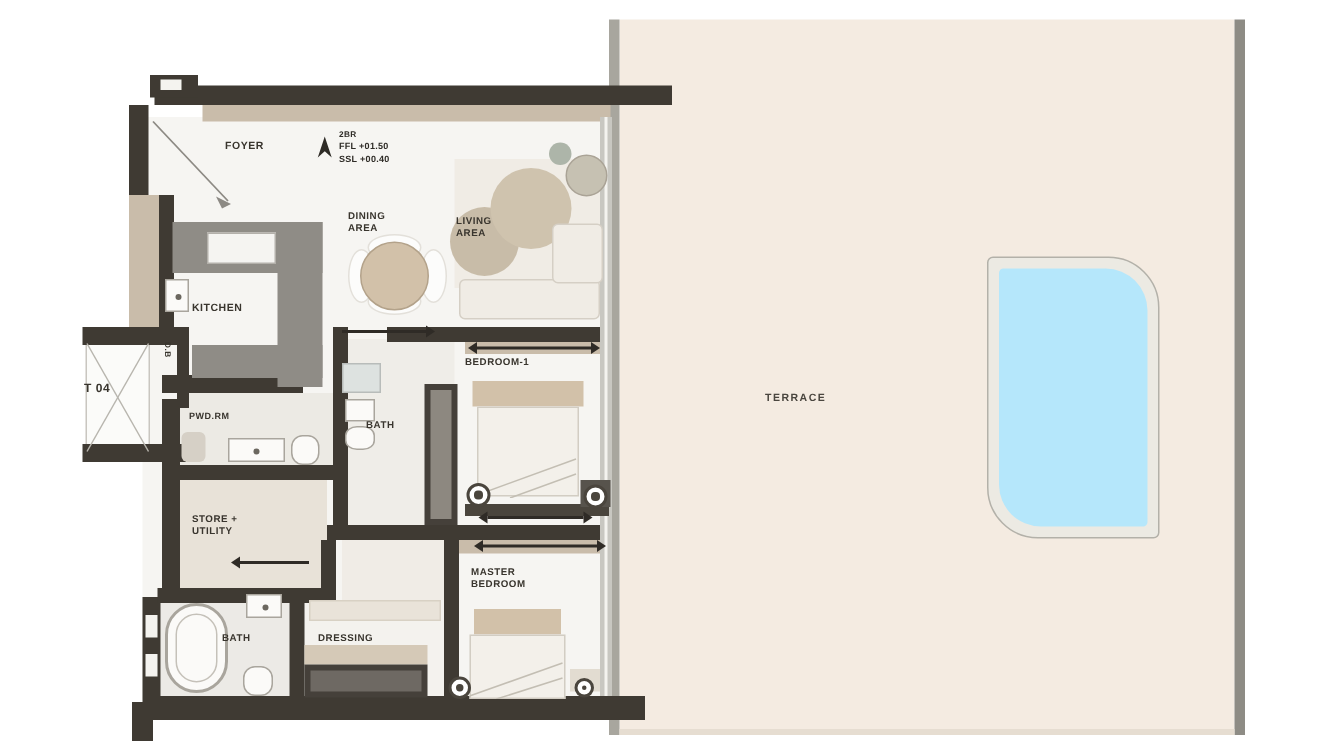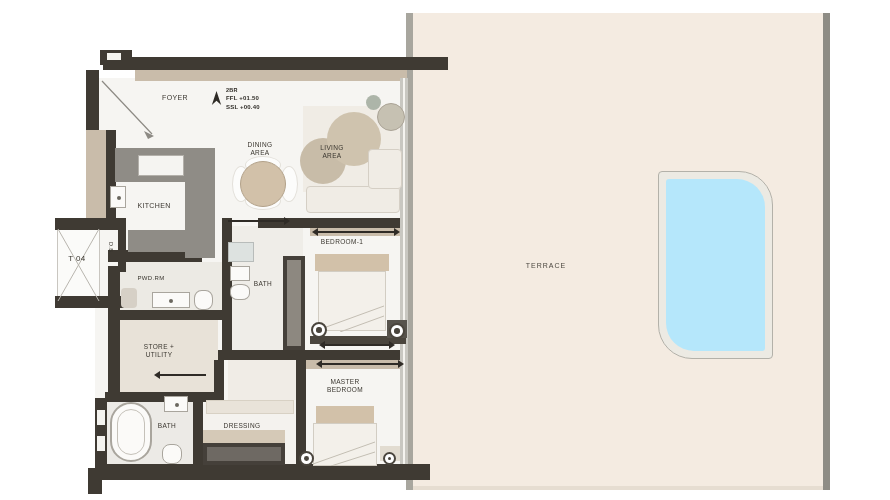--- a/index.html
+++ b/index.html
@@ -3,22 +3,22 @@
 <meta charset="utf-8">
 <style>
   html,body{margin:0;padding:0;background:#fff}
   .canvas{position:relative;width:890px;height:500px;background:#fff;overflow:hidden;
           font-family:"Liberation Sans",sans-serif}
   .abs{position:absolute}
   .wall{position:absolute;background:var(--wall,#3f3a33)}
   .acc{position:absolute;background:var(--wall-accent,#c9bcaa)}
   .flr{position:absolute}
   .crc{position:absolute;border-radius:50%}
-  .lbl{position:absolute;font-weight:400;font-size:6.5px;line-height:1.3;letter-spacing:.35px;
-       color:var(--text,#39352e);text-align:center;white-space:pre-line}
+  .lbl{position:absolute;font-weight:700;font-size:6.5px;line-height:1.3;letter-spacing:.35px;
+       color:var(--text,#39352e);white-space:pre-line}
   .ring{position:absolute;background:#fff;border:2px solid #4a453d;border-radius:50%;box-sizing:border-box}
   .ring i{position:absolute;left:28%;top:28%;right:28%;bottom:28%;background:#4a453d;border-radius:50%}
   .fix{position:absolute;background:#fbfaf8;border:1px solid #a9a59d;box-sizing:border-box}
   .dot{position:absolute;width:4px;height:4px;background:#6b675f;border-radius:50%}
   .sp{position:absolute;height:2px;background:#2f2b26}
   .sp.d2:before{content:"";position:absolute;left:-6px;top:-3px;width:0;height:0;
        border:4px solid transparent;border-right:6px solid #2f2b26;border-left:0}
   .sp.d2:after{content:"";position:absolute;right:-6px;top:-3px;width:0;height:0;
        border:4px solid transparent;border-left:6px solid #2f2b26;border-right:0}
   .sp.r:after{content:"";position:absolute;right:-6px;top:-3px;width:0;height:0;

